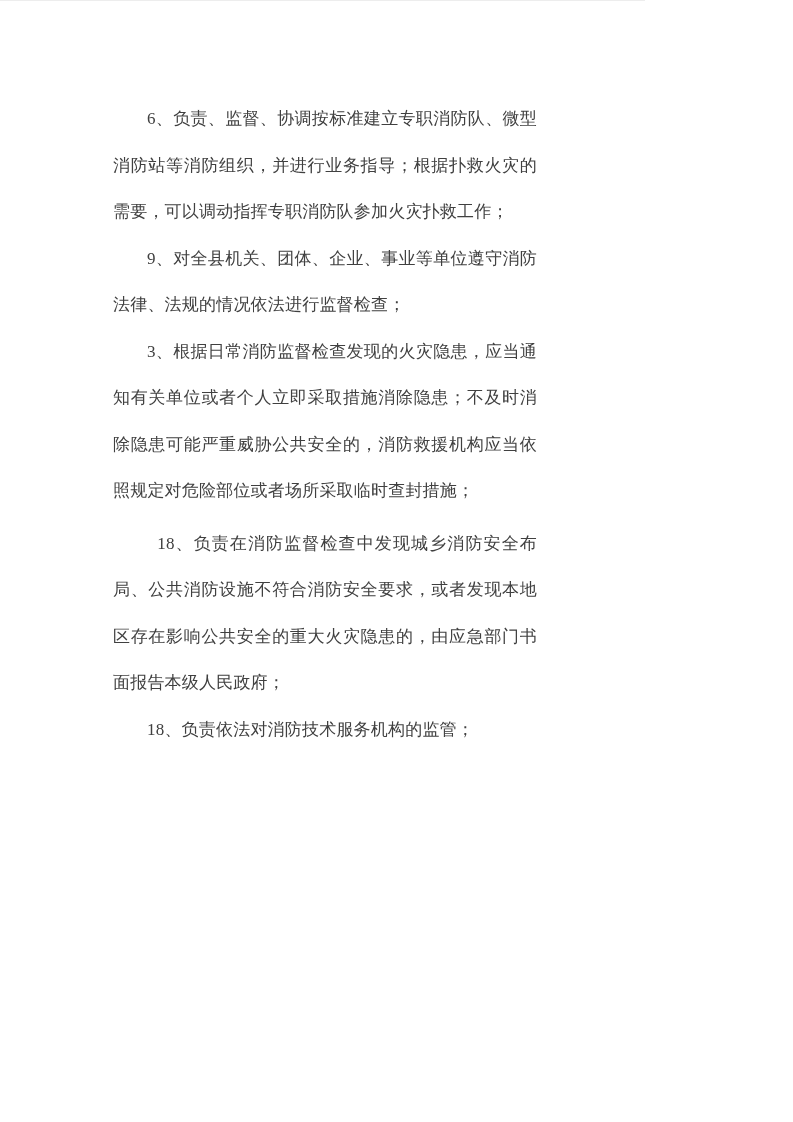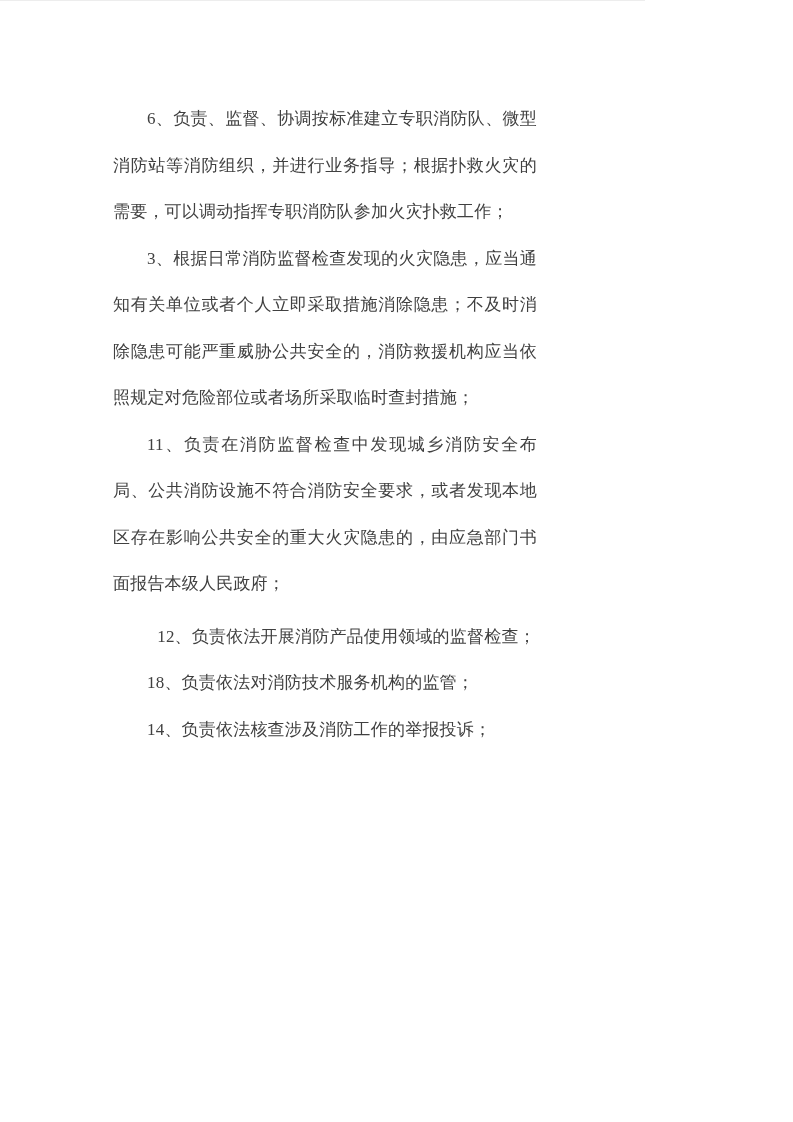--- a/index.html
+++ b/index.html
@@ -33,19 +33,18 @@
   .doc-body p:nth-child(7) { margin-top: 11px; }
   .doc-body p:nth-child(8) { margin-top: 8px; }
   .doc-body p:nth-child(9) { margin-top: 7px; }
 </style>
 </head>
 <body>
 
 <div class="page">
   <div class="doc-body" id="doc-body">
       <p>6、负责、监督、协调按标准建立专职消防队、微型消防站等消防组织，并进行业务指导；根据扑救火灾的需要，可以调动指挥专职消防队参加火灾扑救工作；</p>
+      <p>9、对全县机关、团体、企业、事业等单位遵守消防法律、法规的情况依法进行监督检查；</p>
       <p>3、根据日常消防监督检查发现的火灾隐患，应当通知有关单位或者个人立即采取措施消除隐患；不及时消除隐患可能严重威胁公共安全的，消防救援机构应当依照规定对危险部位或者场所采取临时查封措施；</p>
-      <p>11、负责在消防监督检查中发现城乡消防安全布局、公共消防设施不符合消防安全要求，或者发现本地区存在影响公共安全的重大火灾隐患的，由应急部门书面报告本级人民政府；</p>
-      <p>12、负责依法开展消防产品使用领域的监督检查；</p>
+      <p>18、负责在消防监督检查中发现城乡消防安全布局、公共消防设施不符合消防安全要求，或者发现本地区存在影响公共安全的重大火灾隐患的，由应急部门书面报告本级人民政府；</p>
       <p>18、负责依法对消防技术服务机构的监管；</p>
-      <p>14、负责依法核查涉及消防工作的举报投诉；</p>
     </div>
 </div>
 
 </body></html>

